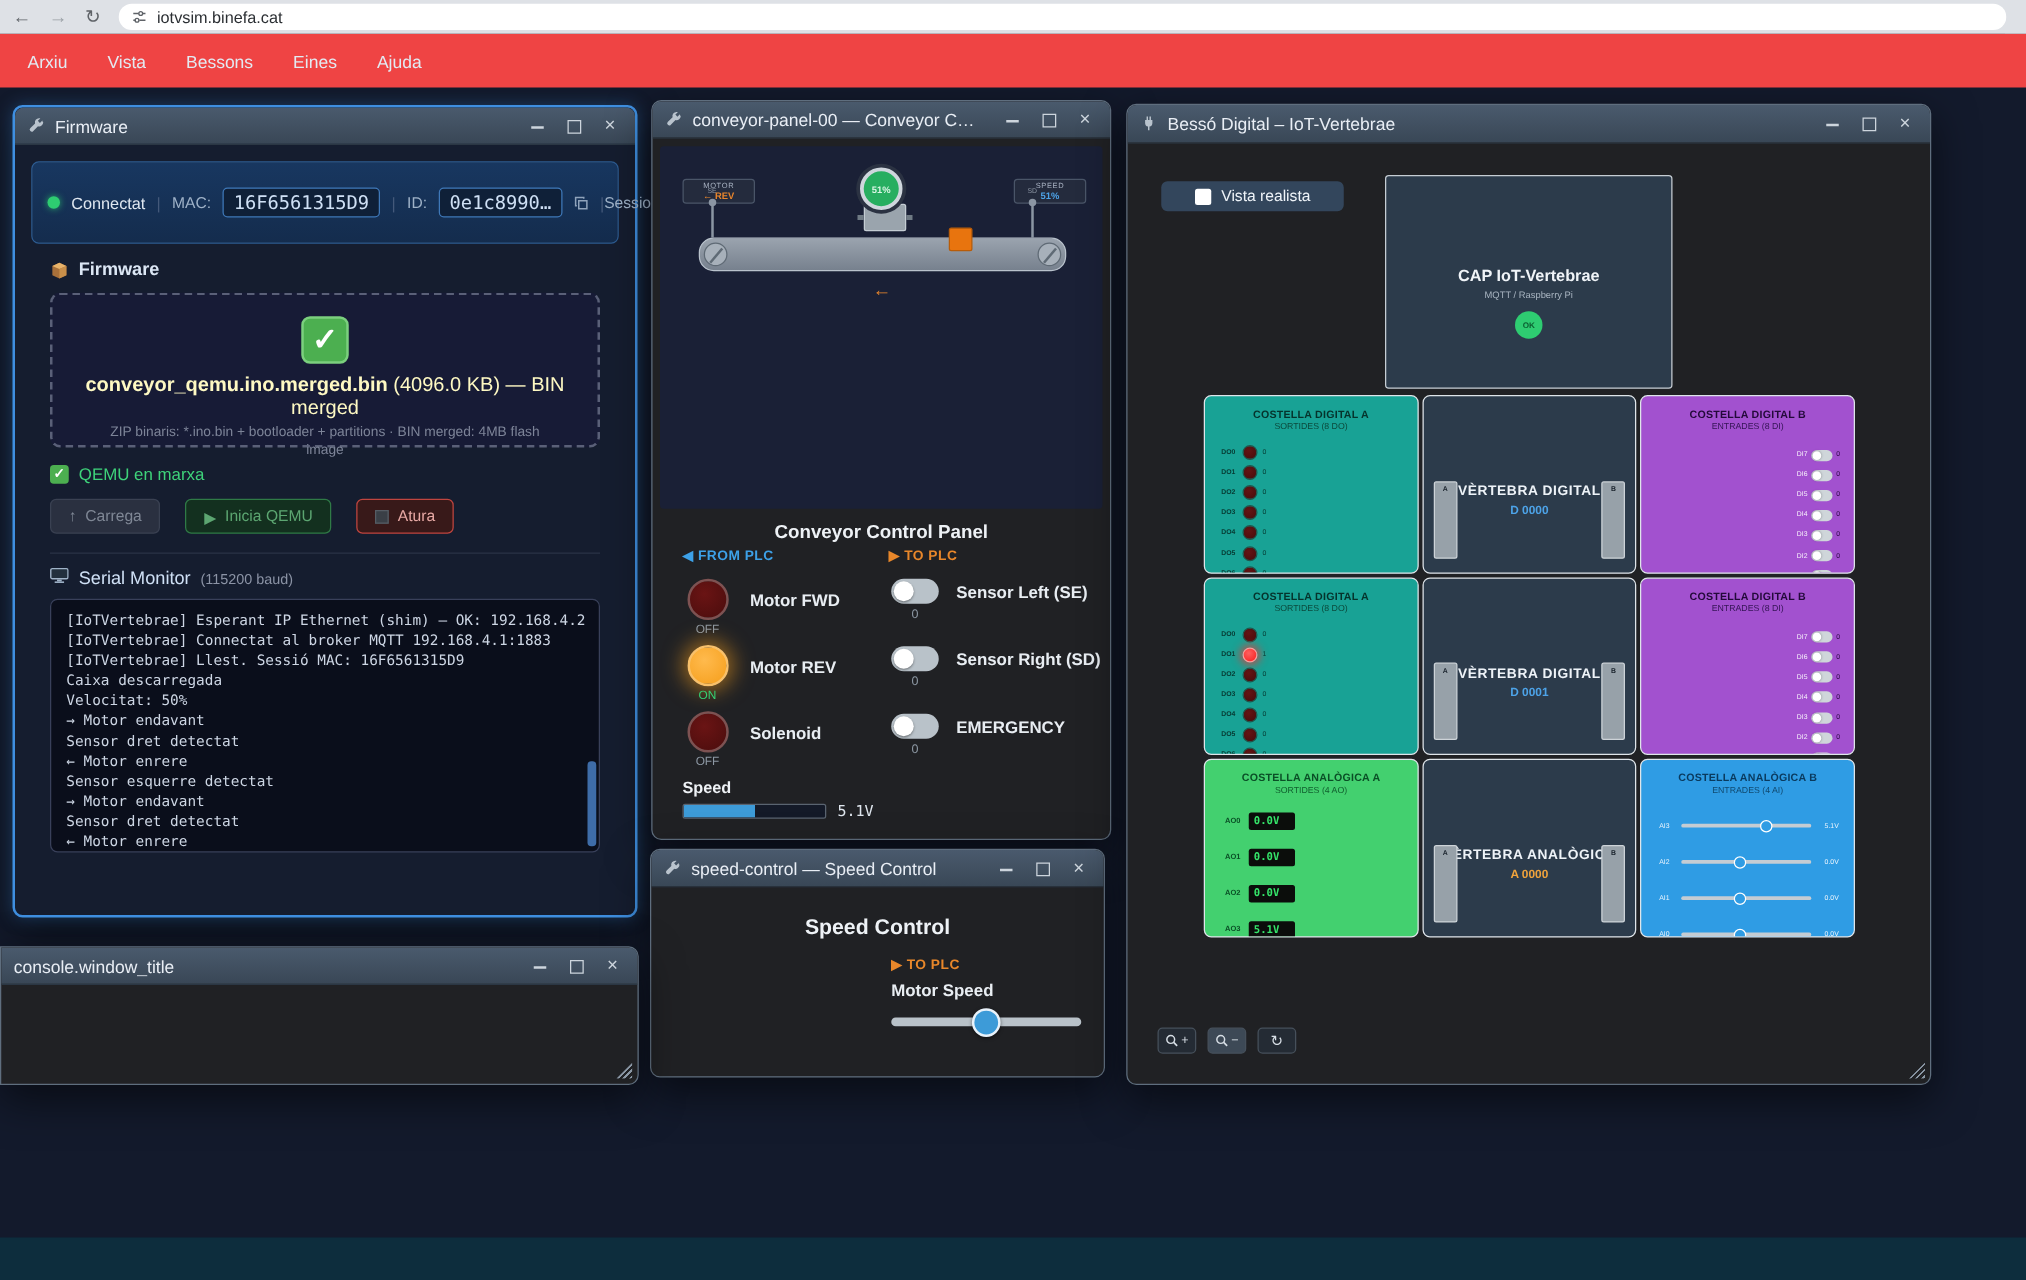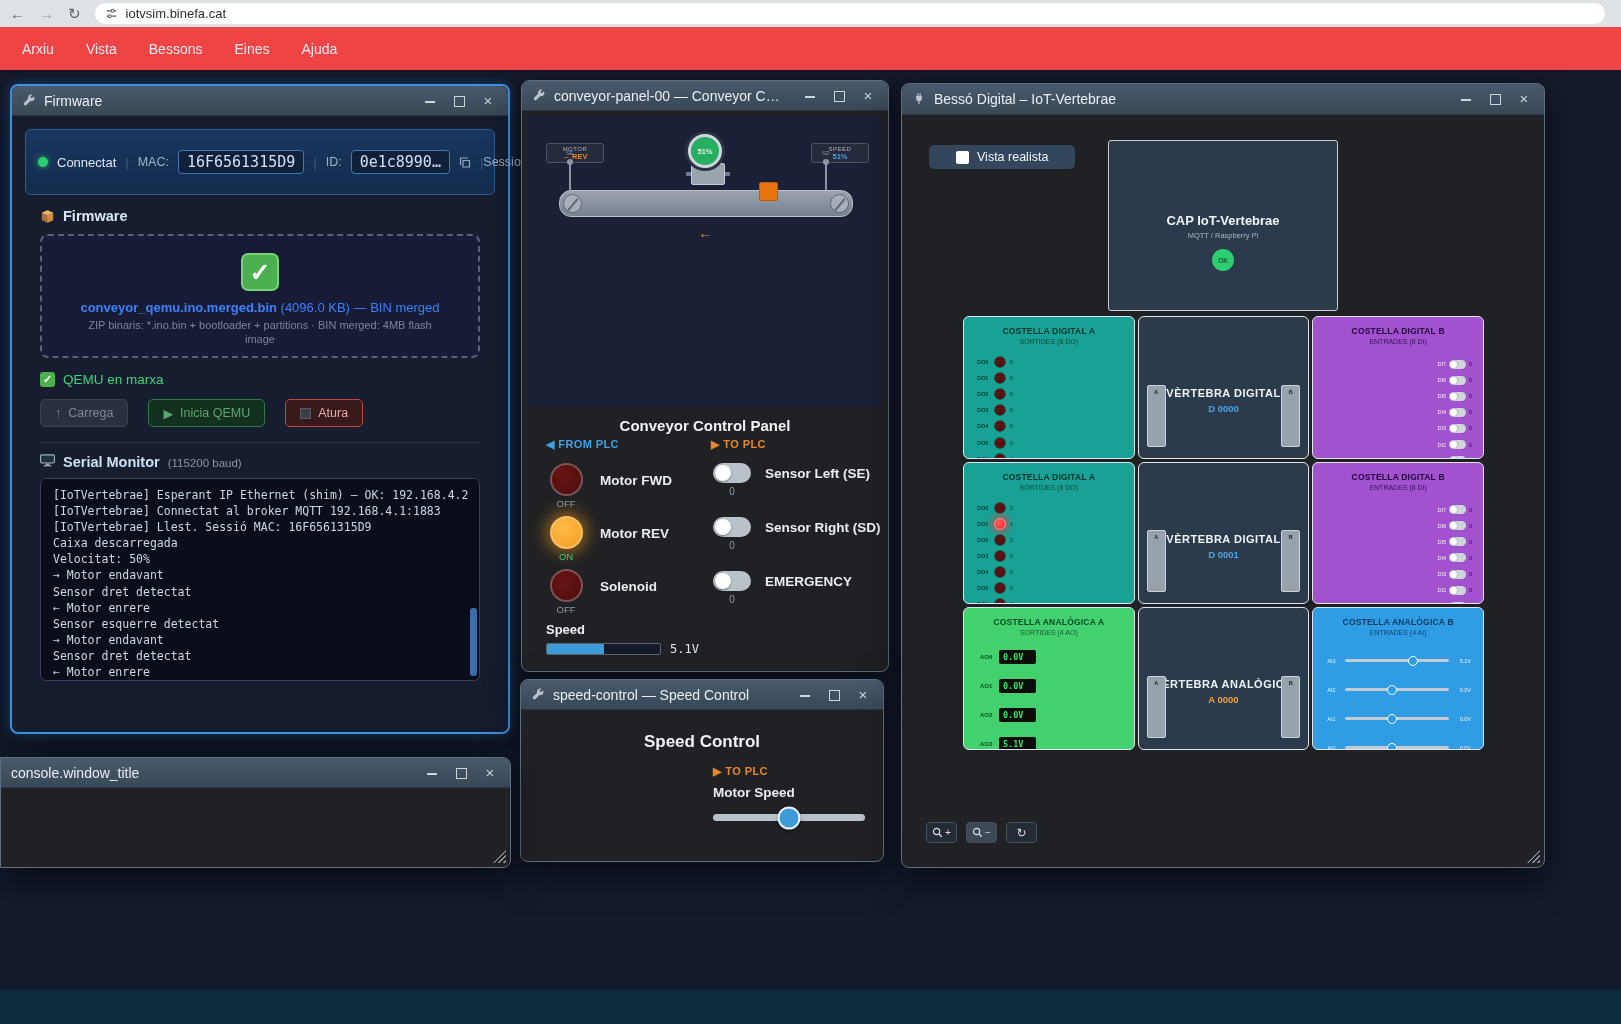--- a/index.html
+++ b/index.html
@@ -39,34 +39,34 @@
   .dot{width:10px;height:10px;border-radius:50%;background:#2ecc71;box-shadow:0 0 6px rgba(46,204,113,.8)}
   .conn-label{color:#dfe7f0;font-size:13px}
   .kv-label{color:#9fb2c8;font-size:12.5px}
   .sep{color:#44597a;font-size:13px}
   .val-box{background:#0f2038;border:1px solid #3f78b8;border-radius:4px;color:#cfe0f5;font-size:15px;padding:2px 8px}
   .sess-val{color:#e6edf4;font-size:12.5px}
   .mqtt{color:#2ecc71;font-size:12.5px;font-weight:bold}
   .fw-head{display:flex;align-items:center;gap:8px;margin:10px 28px 10px;color:#dce7f5;font-weight:bold;font-size:14.5px}
   .dropzone{margin:0 28px;height:124px;background:#171b36;border:2px dashed #5a6078;border-radius:8px;text-align:center;padding-top:17px}
   .big-check{width:38px;height:38px;background:#4caf50;border:2px solid #7bd07e;border-radius:7px;color:#fff;font-size:25px;font-weight:bold;line-height:34px;margin:0 auto}
-  .fw-file{margin-top:9px;font-size:13px;color:#3b82f6}
+  .fw-file{margin-top:9px;font-size:16px;color:#fef9c3}
   .fw-file b{font-weight:bold}
   .fw-hint{margin:4px auto 0;width:85%;font-size:11px;color:#7d8498;line-height:1.25}
   .qemu-row{display:flex;align-items:center;gap:8px;margin:14px 28px 12px;color:#3ed37a;font-size:13.5px}
   .small-check{width:15px;height:15px;background:#4caf50;border-radius:3px;color:#fff;font-size:11px;font-weight:bold;text-align:center;line-height:15px}
   .btn-row{display:flex;gap:20px;margin:0 28px}
   .btn{height:28px;border-radius:5px;font-size:12.5px;display:flex;align-items:center;gap:7px;padding:0 14px}
   .btn-upload{background:#2a3040;color:#7f8795;border:1px solid #3a4152}
   .btn-start{background:#13301f;color:#5ca671;border:1px solid #2f7a46}
   .btn-stop{background:#381919;color:#e8a9a5;border:1px solid #c0453f}
   .btn-stop .stop-square{width:11px;height:11px;background:#3a3f46;border:1px solid #565c64}
   .fw-divider{border:none;border-top:1px solid #2a3347;margin:15px 28px 11px}
   .serial-head{display:flex;align-items:baseline;gap:8px;margin:0 28px 8px}
-  .serial-title{color:#cfe0f5;font-weight:bold;font-size:14.5px}
+  .serial-title{color:#cfe0f5;font-weight:normal;font-size:14.5px}
   .serial-baud{color:#8b93a5;font-size:11.5px}
   .serial-box{position:relative;margin:0 28px;height:203px;background:#0a0e1b;border:1px solid #39405a;border-radius:6px;padding:8px 12px;overflow:hidden}
   .serial-line{color:#cdd6e4;font-size:11.5px;line-height:16.1px;white-space:pre}
   .serial-scroll{position:absolute;right:2px;bottom:4px;width:7px;height:68px;background:#3e6ca8;border-radius:3px}
   .send-row{display:flex;gap:10px;margin:12px 28px 0;align-items:center}
   .send-input{flex:1;height:25px;background:#10162b;border:1px solid #39405a;border-radius:6px;color:#cdd6e4;font-size:11.5px;padding:0 10px}
   .send-input::placeholder{color:#5d6883}
   .btn-send{height:25px;padding:0 12px;background:#3f5b78;border:1px solid #55759a;border-radius:5px;color:#dfe8f2;font-size:12px}
   .btn-clear{height:25px;padding:0 12px;background:#262c3c;border:1px solid #3a4154;border-radius:5px;color:#8a93a6;font-size:12px}
 

